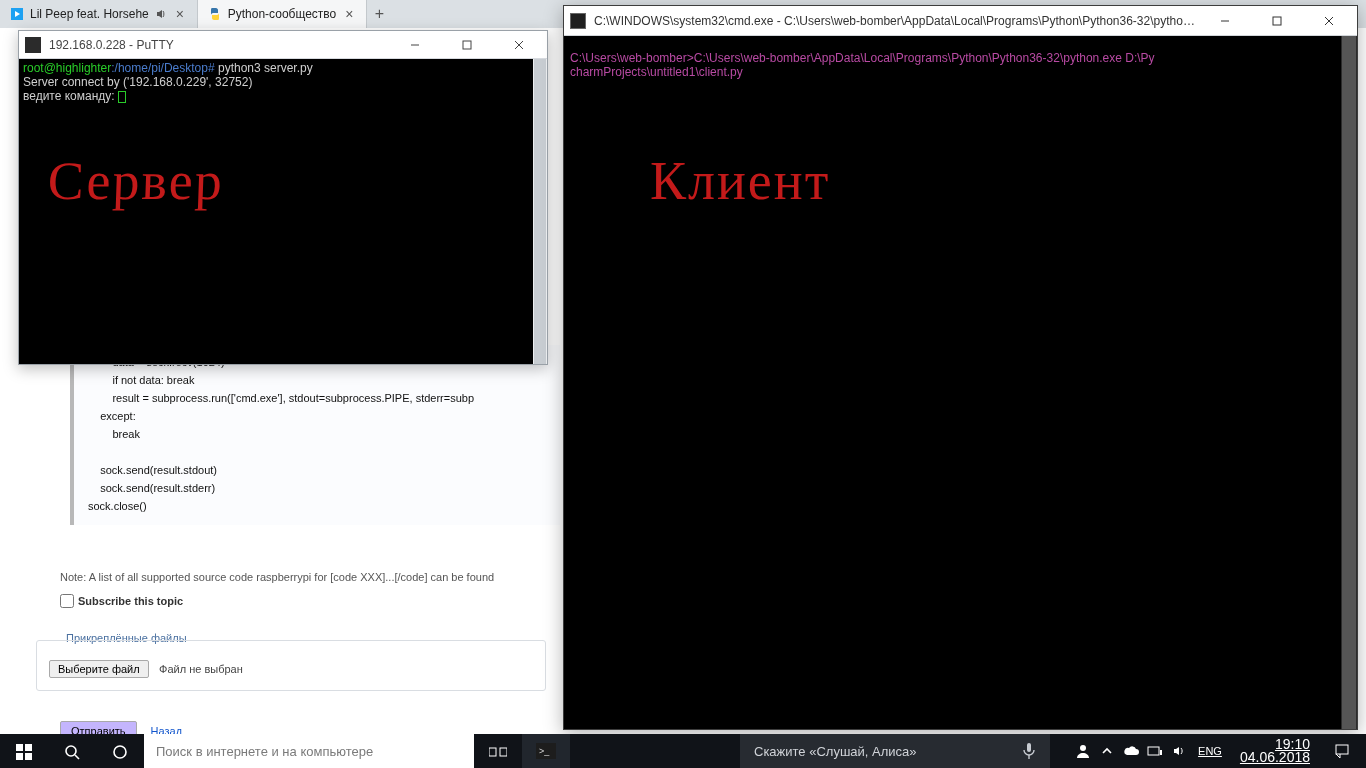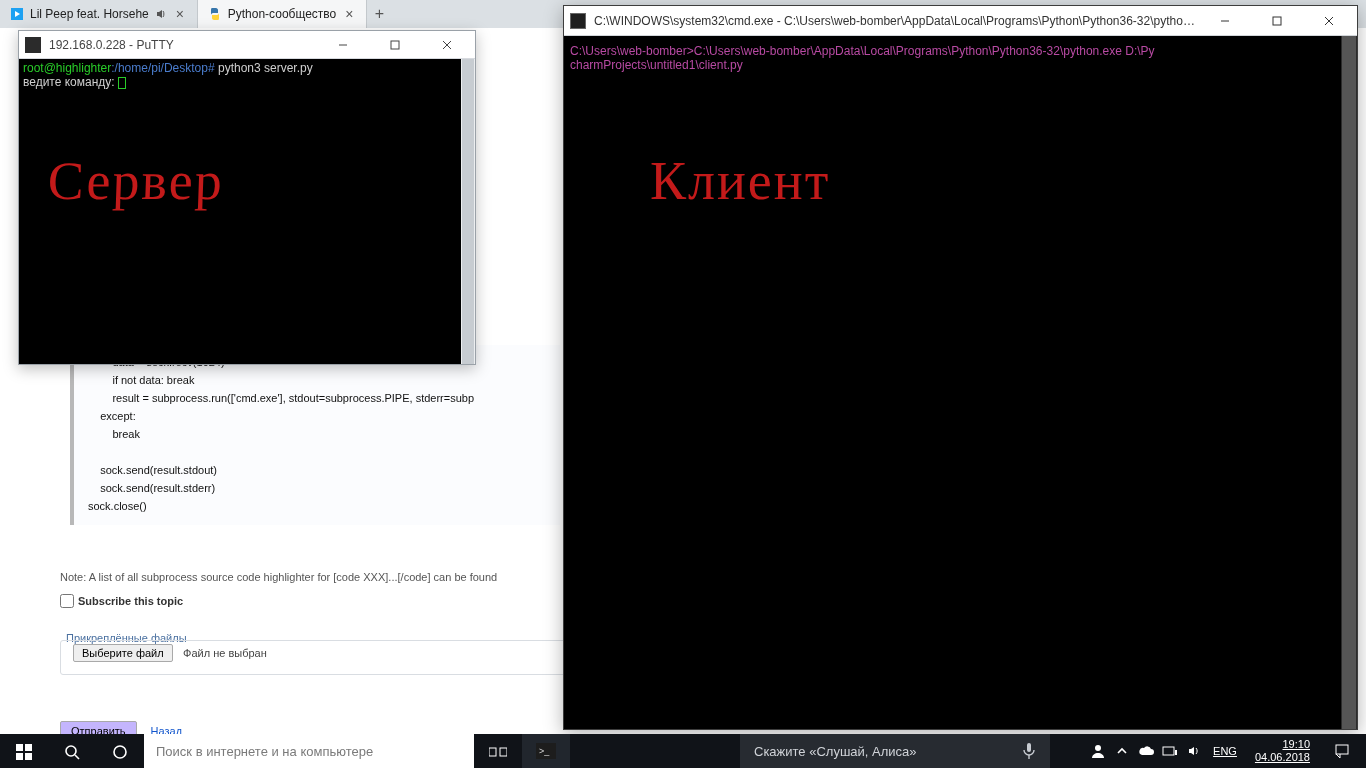--- a/index.html
+++ b/index.html
@@ -17,68 +17,68 @@
 
 
 .page-bg { position: absolute; left: 0; top: 28px; width: 1366px; height: 704px; background: #ffffff; }
 .code-block { position: absolute; left: 70px; top: 345px; width: 490px; border-left: 4px solid #b8b8b8; background: #fbfcfe; padding: 8px 14px 10px 14px; font-family: Verdana, sans-serif; font-size: 11px; line-height: 18px; color: #111; }
 .code-block pre { font-family: Verdana, sans-serif; font-size: 11px; white-space: pre; }
 .note-line { position: absolute; left: 60px; top: 571px; font-family: Verdana, sans-serif; font-size: 11px; color: #555; }
 .subscribe-row { position: absolute; left: 60px; top: 594px; display: flex; align-items: center; gap: 4px; }
 .subscribe-row input { width: 14px; height: 14px; }
 .subscribe-row label { font-family: Verdana, sans-serif; font-size: 11px; font-weight: bold; color: #333; }
 
-.attach-fieldset { position: absolute; left: 60px; top: 640px; width: 510px; border: 1px solid #d9dde2; border-radius: 3px; padding: 2px 12px 12px 12px; }
+.attach-fieldset { position: absolute; left: 36px; top: 640px; width: 510px; border: 1px solid #d9dde2; border-radius: 3px; padding: 18px 12px 12px 12px; }
 .attach-legend { position: absolute; left: 62px; top: 632px; background: #fff; padding: 0 4px; font-size: 11px; color: #4a70a0; }
 .file-btn { font-size: 11px; padding: 2px 8px; border: 1px solid #a9a9a9; background: #efefef; border-radius: 2px; }
 .file-status { font-size: 11px; color: #444; margin-left: 6px; }
 
 .submit-row { position: absolute; left: 60px; top: 721px; display: flex; align-items: center; gap: 14px; }
 .submit-btn { font-size: 11px; padding: 3px 10px; border: 1px solid #a9a9a9; background: #c4b5fd; border-radius: 2px; }
 .back-link { font-size: 11px; color: #1155cc; text-decoration: underline; }
 
 
-.putty { position: absolute; left: 18px; top: 30px; width: 458px; height: 335px; background: #000; border: 1px solid #9aa1a8; box-shadow: 0 4px 14px rgba(0,0,0,.25); }
+.putty { position: absolute; left: 18px; top: 30px; width: 530px; height: 335px; background: #000; border: 1px solid #9aa1a8; box-shadow: 0 4px 14px rgba(0,0,0,.25); }
 .putty-titlebar { height: 28px; background: #ffffff; display: flex; align-items: center; padding: 0 6px; gap: 8px; border-bottom: 1px solid #d7dadf; }
 .putty-ico { width: 16px; height: 16px; background: #2b2b2b; display: inline-block; }
 .putty-title { font-size: 12px; color: #444; flex: 1; }
 .winbtn { width: 44px; height: 28px; display: flex; align-items: center; justify-content: center; color: #444; font-size: 13px; }
 .putty-body { position: absolute; left: 0; top: 28px; right: 14px; bottom: 0; background: #000; font-family: Consolas, monospace; font-size: 12px; line-height: 14px; color: #cfcfcf; padding: 2px 4px; }
 .putty-body .grn { color: #29cc29; }
 .putty-body .blu { color: #4a7ccc; }
 .putty-cursor { display: inline-block; width: 8px; height: 12px; border: 1px solid #29cc29; vertical-align: middle; }
 .putty-scroll { position: absolute; right: 0; top: 28px; width: 14px; bottom: 0; background: #eceef0; }
 .putty-scroll .thumb { position: absolute; top: 0; left: 1px; right: 1px; height: 100%; background: #c7ccd1; }
 
 
 .hand-left { position: absolute; left: 48px; top: 150px; font-family: "Comic Sans MS", cursive; font-size: 54px; color: #c31a1a; font-weight: 500; letter-spacing: 2px; transform: skew(-2deg,0); }
 .hand-right { position: absolute; left: 650px; top: 150px; font-family: "Comic Sans MS", cursive; font-size: 54px; color: #c31a1a; font-weight: 500; letter-spacing: 2px; }
 
 
 .cmd { position: absolute; left: 563px; top: 5px; width: 795px; height: 725px; background: #000; border: 1px solid #3d3d3d; box-shadow: 0 4px 18px rgba(0,0,0,.3); }
 .cmd-titlebar { height: 30px; background: #ffffff; display: flex; align-items: center; padding: 0 6px; gap: 8px; border-bottom: 1px solid #d2d6da; }
 .cmd-ico { width: 16px; height: 16px; background: #1f1f1f; border: 1px solid #666; display: inline-block; }
 .cmd-title { font-size: 12px; color: #333; flex: 1; white-space: nowrap; overflow: hidden; text-overflow: ellipsis; }
-.cmd-body { position: absolute; left: 0; top: 30px; right: 16px; bottom: 0; background: #000; font-family: Consolas, monospace; font-size: 12px; line-height: 14px; padding: 8px 6px; }
+.cmd-body { position: absolute; left: 0; top: 30px; right: 16px; bottom: 0; background: #000; font-family: Consolas, monospace; font-size: 12px; line-height: 14px; padding: 15px 6px; }
 .cmd-body .path { color: #b84aa3; }
 .cmd-scroll { position: absolute; right: 0; top: 30px; width: 16px; bottom: 0; background: #2b2b2b; }
 .cmd-scroll .thumb { position: absolute; top: 0; left: 1px; right: 1px; height: 100%; background: #555; }
 
 
 .taskbar { position: absolute; left: 0; bottom: 0; width: 1366px; height: 34px; background: #101318; display: flex; align-items: stretch; color: #fff; font-size: 12px; }
 .tb-btn { display: flex; align-items: center; justify-content: center; width: 48px; height: 36px; color: #fff; }
 .tb-search { flex: 0 0 330px; background: #ffffff; color: #7a7a7a; display: flex; align-items: center; padding: 0 12px; font-size: 13px; }
 .tb-task { display: flex; align-items: center; justify-content: center; width: 48px; height: 36px; }
 .tb-task.active { border-bottom: 2px solid #76b9ed; background: #21262d; }
 .tb-alice { flex: 0 0 310px; background: #272b31; color: #d0d3d8; display: flex; align-items: center; padding: 0 14px; font-size: 13px; gap: 10px; }
 .tb-alice .mic { margin-left: auto; }
 .tb-tray { margin-left: auto; display: flex; align-items: center; gap: 6px; padding: 0 6px; text-decoration: underline; }
 .tb-tray .ico { width: 18px; height: 18px; display: flex; align-items: center; justify-content: center; color: #fff; font-size: 12px; }
 .tb-lang { font-size: 11px; padding: 0 4px; }
-.tb-clock { display: flex; flex-direction: column; align-items: flex-end; justify-content: flex-start; font-size: 11px; line-height: 13px; padding: 0 8px; }
+.tb-clock { display: flex; flex-direction: column; align-items: flex-end; justify-content: flex-start; font-size: 14px; line-height: 13px; padding: 0 8px; }
 .tb-notif { width: 36px; display: flex; align-items: center; justify-content: center; }
 
 svg { display: block; }
 </style>
 </head>
 <body>
 
 <div class="browser-tabs">
   <div class="tab">
     <span class="favicon">
@@ -114,21 +114,21 @@
   <pre>        data = sock.recv(1024)
         if not data: break
         result = subprocess.run(['cmd.exe'], stdout=subprocess.PIPE, stderr=subp
     except:
         break
 
     sock.send(result.stdout)
     sock.send(result.stderr)
 sock.close()</pre>
 </div>
-<div class="note-line">Note: A list of all subprocess source code highlighter for [code XXX]...[/code] can be found</div>
+<div class="note-line">Note: A list of all supported source code raspberrypi for [code XXX]...[/code] can be found</div>
 <div class="subscribe-row">
   <input type="checkbox" style="">
   <label>Subscribe this topic</label>
 </div>
 <div class="attach-legend">Прикреплённые файлы</div>
 <div class="attach-fieldset">
   <button class="file-btn">Выберите файл</button>
   <span class="file-status">Файл не выбран</span>
 </div>
 <div class="submit-row">
@@ -152,20 +152,21 @@
       </div>
     <div class="winbtn close">
         <svg width="10" height="10">
           <line x1="1" y1="1" x2="9" y2="9" stroke="#444" stroke-width="1"></line>
           <line x1="9" y1="1" x2="1" y2="9" stroke="#444" stroke-width="1"></line>
         </svg>
       </div>
   </div>
   <div class="putty-body">
     <div><span class="grn">root@highlighter</span><span class="blu">:/home/pi/Desktop#</span><span> python3 server.py</span></div>
+    <div>Server connect by  ('192.168.0.229', 32752)</div>
     <div><span>ведите команду: </span><span class="putty-cursor"></span></div>
   </div>
   <div class="putty-scroll">
       <div class="thumb"></div>
     </div>
 </div>
 
 <div class="cmd">
   <div class="cmd-titlebar">
     <span class="cmd-ico"></span>

